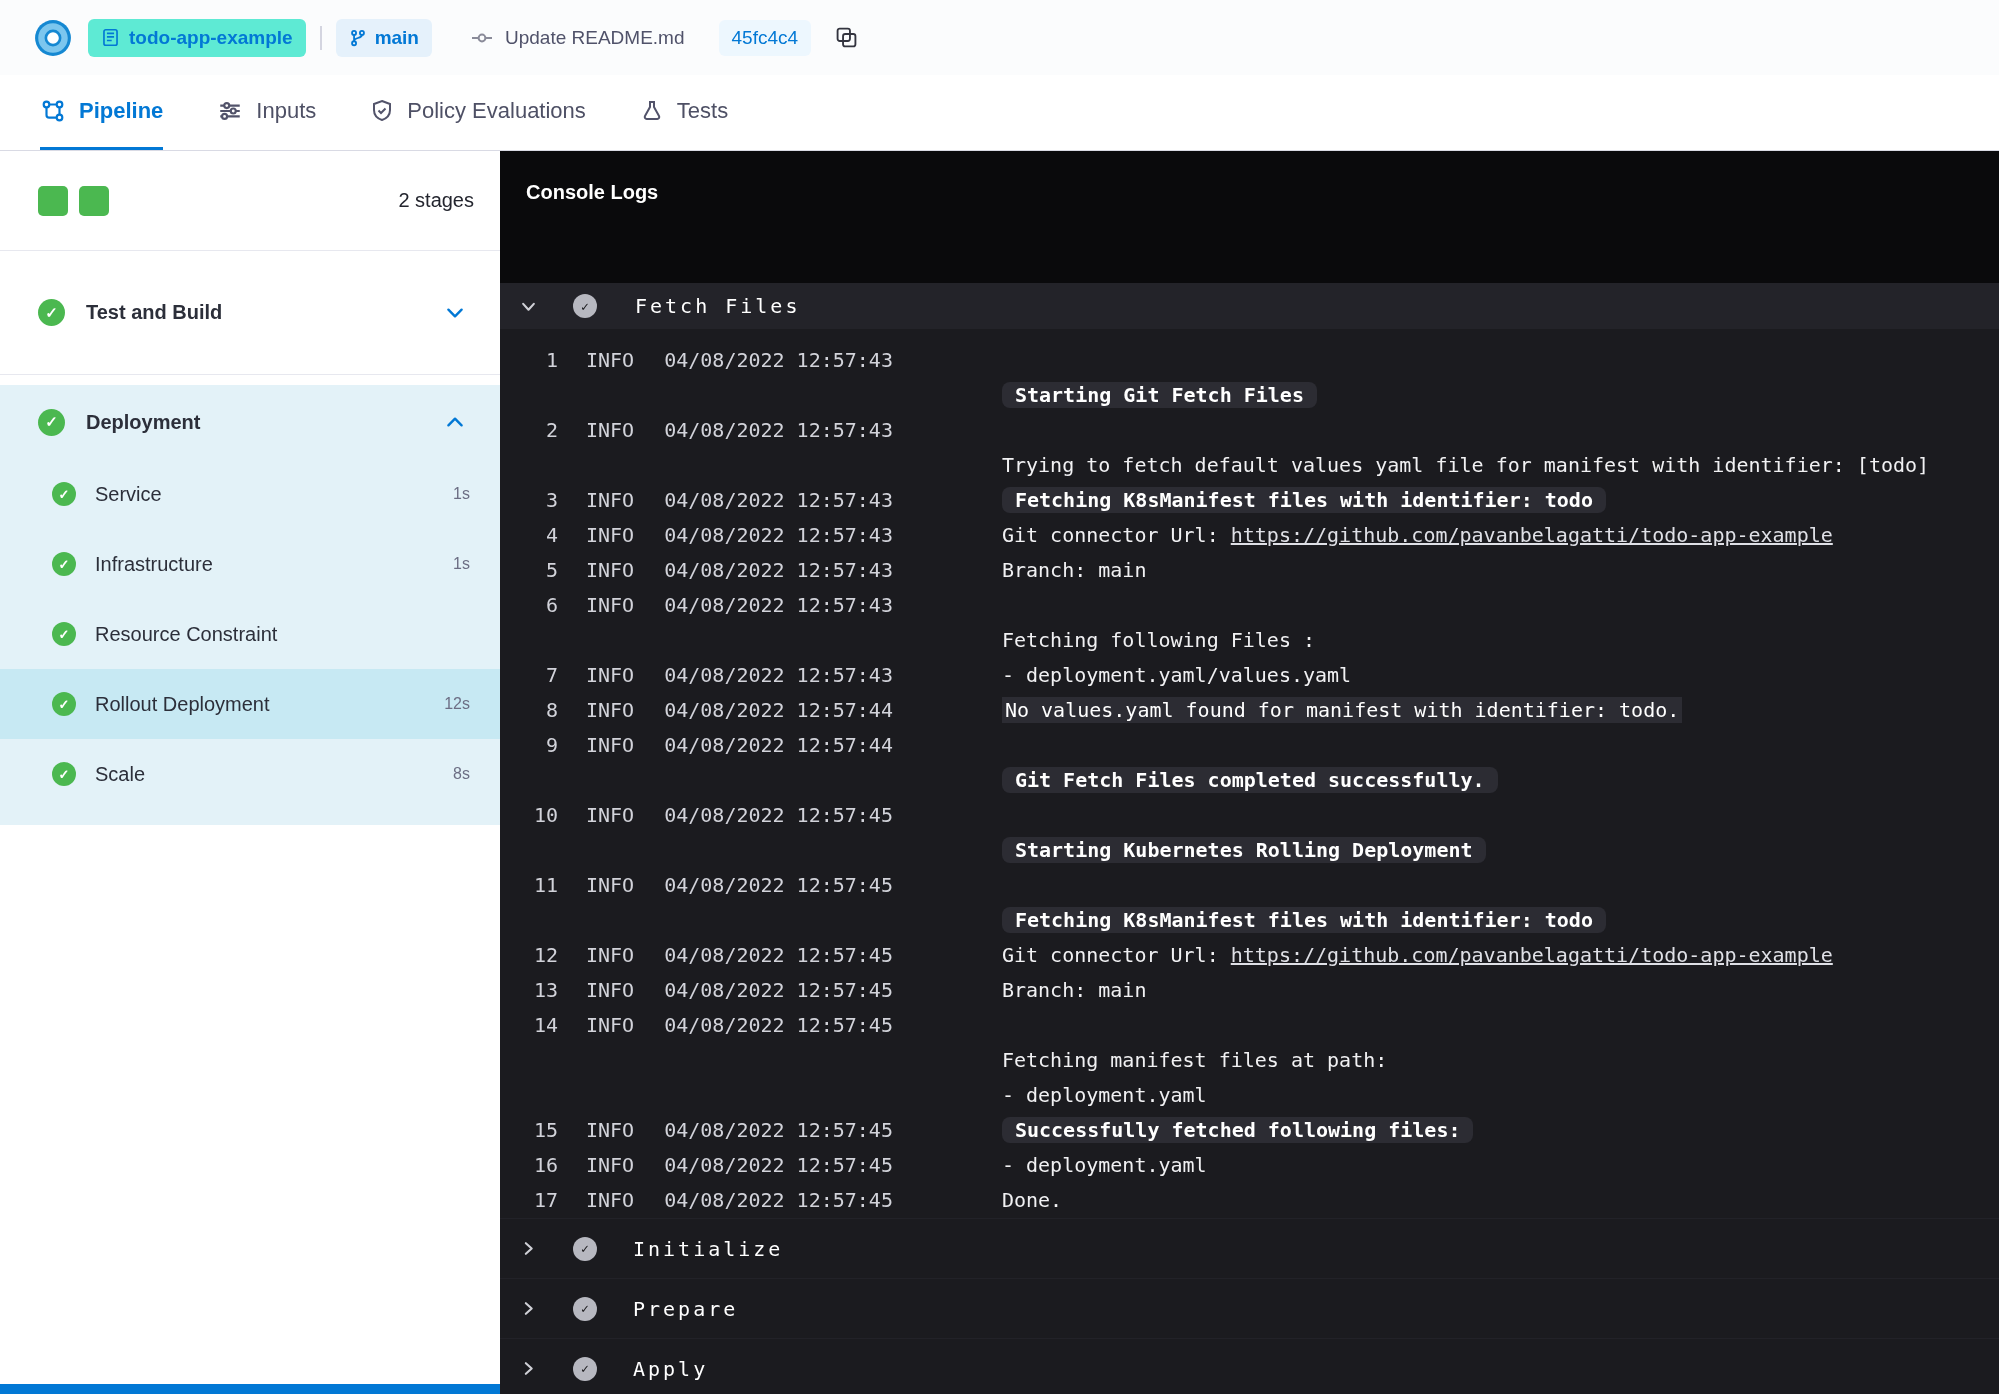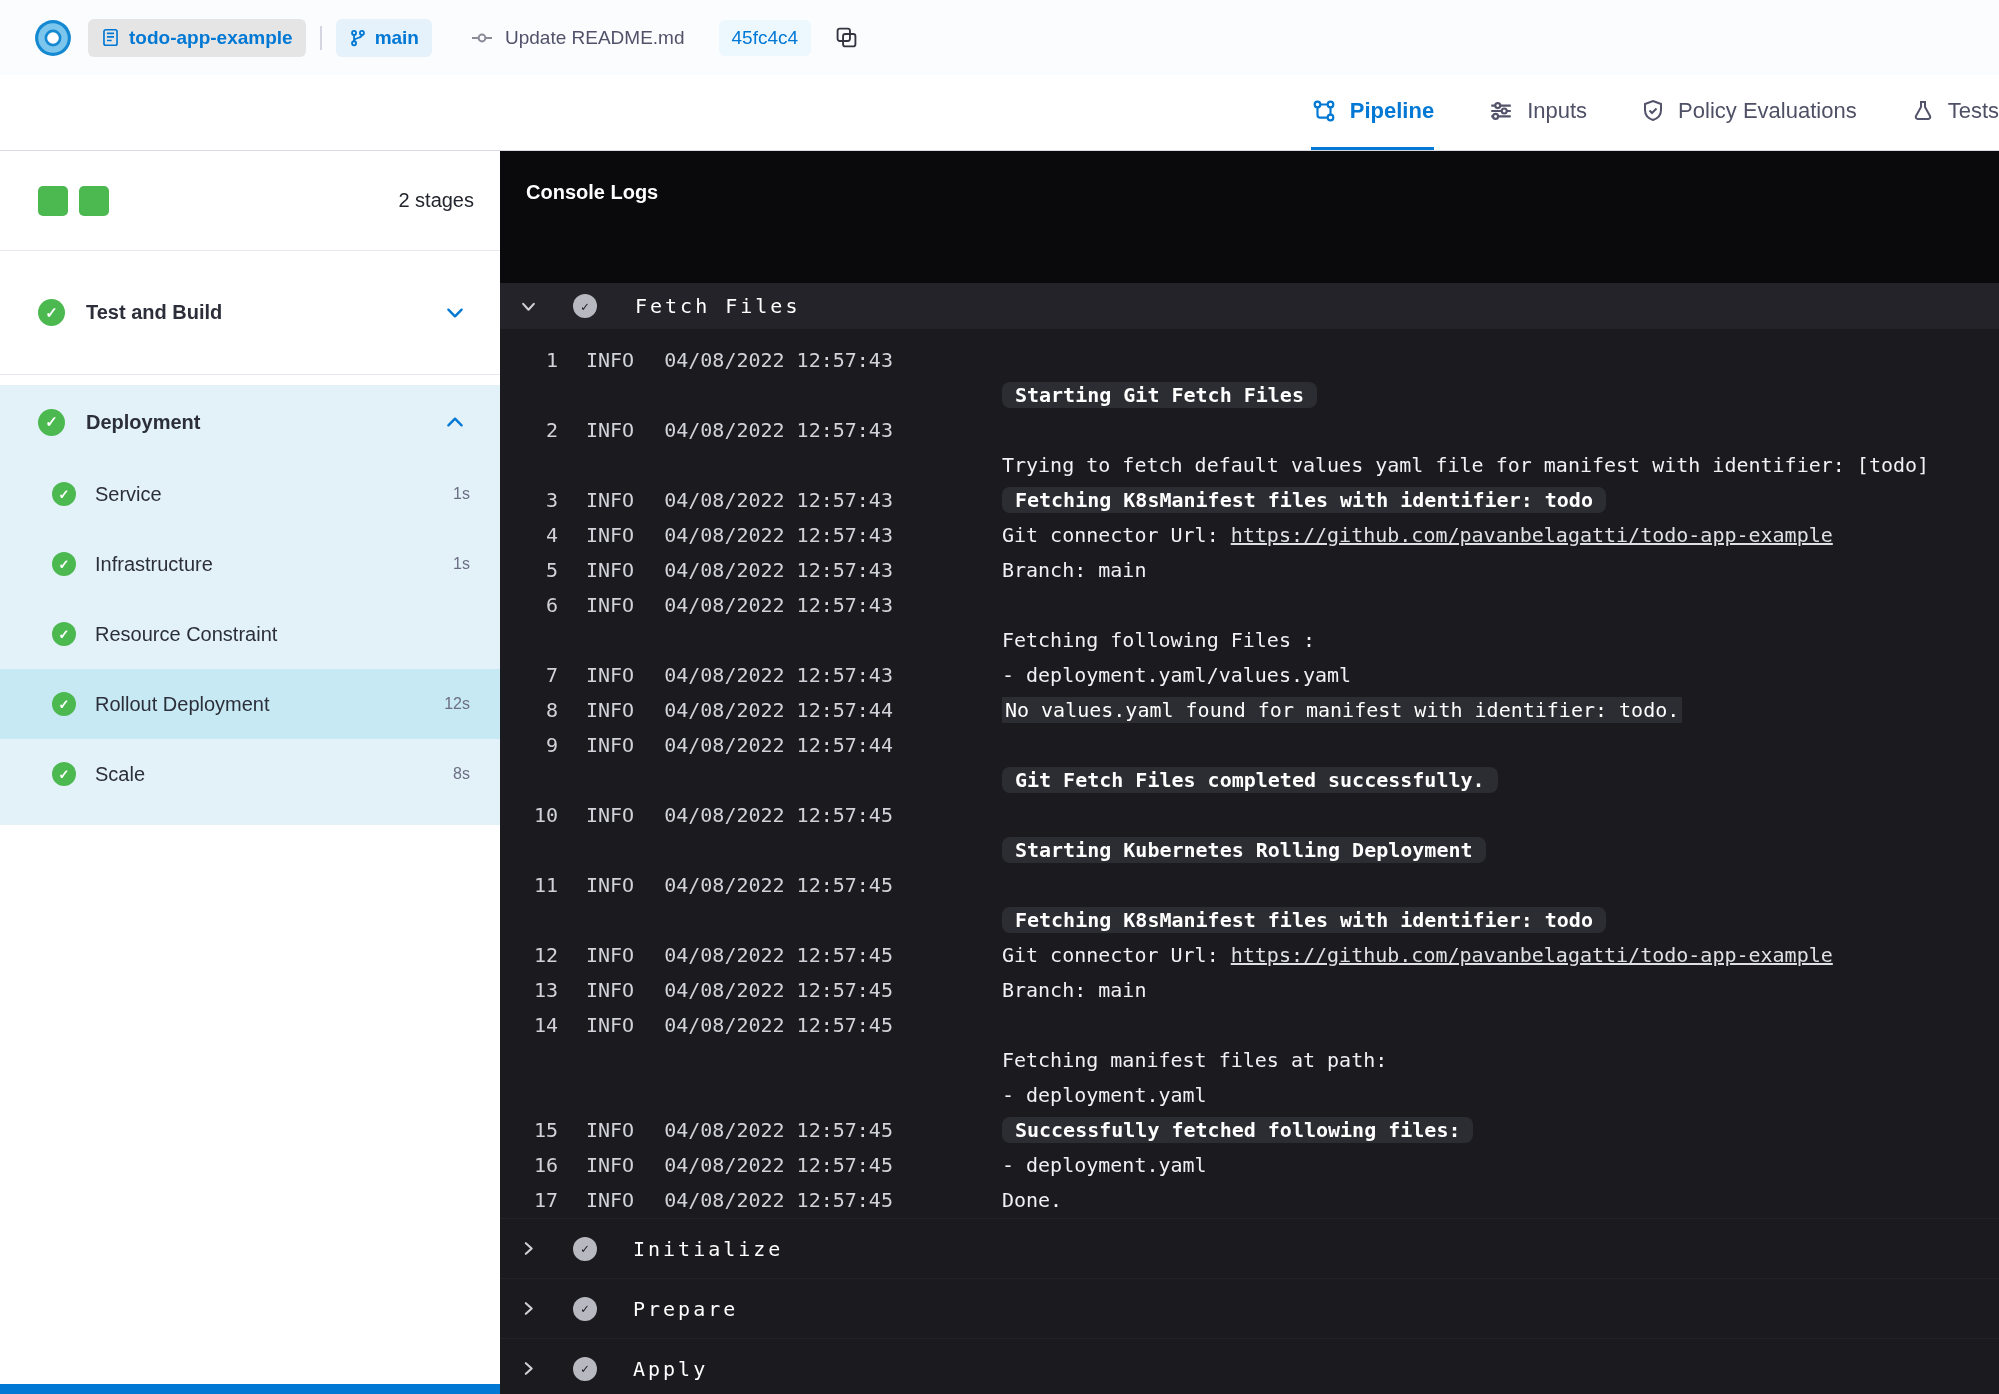--- a/index.html
+++ b/index.html
@@ -12,42 +12,42 @@
   }
 
   
   .topbar {
     height:75px; display:flex; align-items:center;
     padding-left:34px; background:#FBFCFD; gap:10px;
   }
   .logo { width:38px; height:38px; flex:none; margin-right:6px; }
   .repo-pill {
     display:flex; align-items:center; gap:9px;
-    background:#e5e5e5; border-radius:6px; padding:8px 13px;
+    background:#5eead4; border-radius:6px; padding:8px 13px;
     color:var(--accent_blue,#0278d5); font-weight:700; font-size:19px;
     cursor:pointer;
   }
   .vsep { width:2px; height:24px; background:#D4D5E0; margin:0 4px; }
   .branch-pill {
     display:flex; align-items:center; gap:8px;
     background:#E5F1FB; border-radius:6px; padding:8px 13px;
     color:var(--accent_blue,#0278d5); font-weight:700; font-size:19px;
     cursor:pointer;
   }
   .commit-group { display:flex; align-items:center; gap:11px; margin-left:28px; color:#50526a; font-size:19px; }
   .hash-pill {
     margin-left:24px; background:#EDF7FE; color:var(--accent_blue,#0278d5);
     border-radius:6px; padding:7px 13px; font-size:19px; cursor:pointer;
   }
   .copy-btn { margin-left:14px; cursor:pointer; display:flex; align-items:center; }
 
   
   .tabbar {
     height:76px; display:flex; align-items:stretch; padding-left:40px;
-    gap:54px; background:#ffffff; border-bottom:1px solid #D9DAE4;justify-content:flex-end;
+    gap:54px; background:#ffffff; border-bottom:1px solid #D9DAE4;
   }
   .tab { display:flex; align-items:center; gap:13px; font-size:22px; color:#4e5065; cursor:pointer; border-bottom:3px solid transparent; }
   .tab.active { color:var(--accent_blue,#0278d5); font-weight:700; border-bottom-color:var(--accent_blue,#0278d5); }
 
   
   .content { display:flex; height:1243px; }
 
   
   .sidebar { width:500px; flex:none; background:#ffffff; position:relative; }
   .stats-row { height:100px; display:flex; align-items:center; padding:0 26px 0 38px; border-bottom:1px solid #E7E8EF; }

